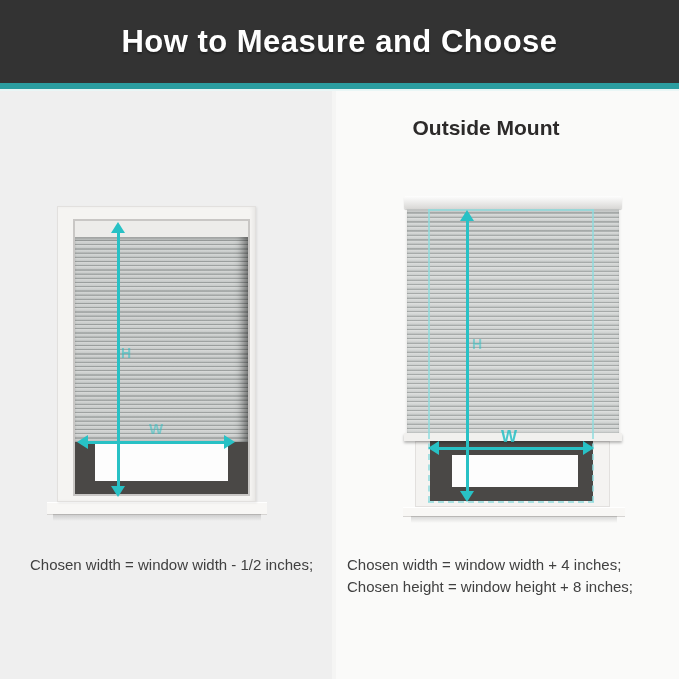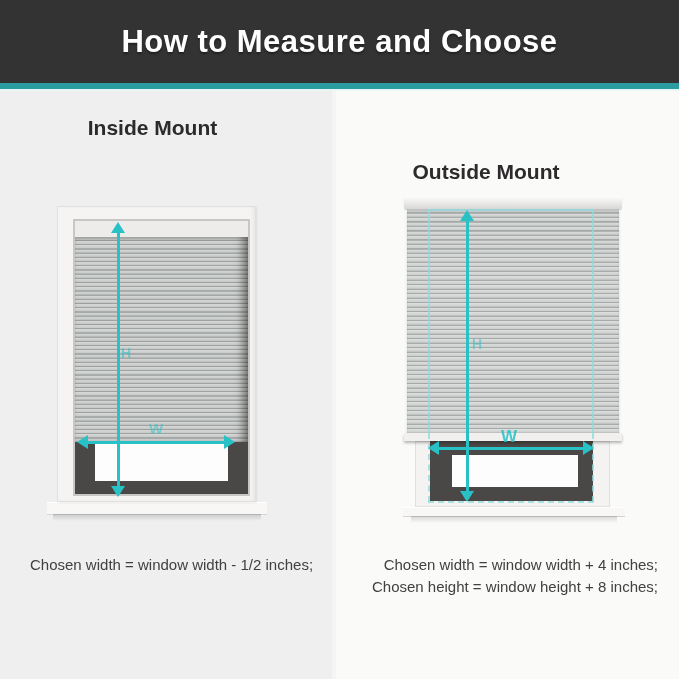--- a/index.html
+++ b/index.html
@@ -18,21 +18,21 @@
     text-shadow:0 2px 2px rgba(0,0,0,.35);
   }
   .accent-bar{position:absolute;left:0;top:83px;width:679px;height:6px;background:var(--accent-teal,#2b9da0);}
   .accent-glow{position:absolute;left:0;top:89px;width:679px;height:2px;background:#e9f6f6;}
 
   
   .panel-left-bg{position:absolute;left:0;top:91px;width:332px;height:588px;background:var(--panel-left-bg,#efefef);}
   .panel-right-bg{position:absolute;left:332px;top:91px;width:347px;height:588px;background:var(--panel-right-bg,#fafaf9);box-shadow:inset 4px 0 0 #f5f5f4;}
   .panel-title{position:absolute;font-size:21px;font-weight:bold;color:#2c2a2a;text-align:center;}
   .title-inside{left:0;top:116px;width:305px;}
-  .title-outside{left:350px;top:116px;width:272px;margin-top:44px;}
+  .title-outside{left:350px;top:116px;width:272px;}
 
   
   .abs{position:absolute;}
   .teal{background:var(--arrow-teal,#28c1c5);}
   .label{position:absolute;color:var(--arrow-teal,#28c1c5);font-weight:bold;}
   .ah{position:absolute;width:0;height:0;}
   .ah-up{border-left:7px solid transparent;border-right:7px solid transparent;border-bottom:11px solid var(--arrow-teal,#28c1c5);}
   .ah-down{border-left:7px solid transparent;border-right:7px solid transparent;border-top:11px solid var(--arrow-teal,#28c1c5);}
   .ah-left{border-top:7px solid transparent;border-bottom:7px solid transparent;border-right:11px solid var(--arrow-teal,#28c1c5);}
   .ah-right{border-top:7px solid transparent;border-bottom:7px solid transparent;border-left:11px solid var(--arrow-teal,#28c1c5);}
@@ -72,38 +72,37 @@
      background:linear-gradient(rgba(0,0,0,.15),rgba(0,0,0,0));}
   .guide{position:absolute;opacity:.75;}
   .guide-h{border-top:2px solid var(--guide-teal,#8edcde);}
   .guide-v{border-left:2px solid var(--guide-teal,#8edcde);}
   .guide-dash-v{border-left:2px dashed var(--guide-teal,#8edcde);}
   .guide-dash-h{border-top:2px dashed var(--guide-teal,#8edcde);}
 
   
   .notes{position:absolute;font-size:15px;color:#414141;line-height:22px;}
   .notes-inside{left:30px;top:554px;width:300px;}
-  .notes-outside{left:328px;top:554px;width:330px;text-align:right;}
+  .notes-outside{left:347px;top:554px;width:330px;}
   .notes p{margin:0;}
 </style>
 </head>
 <body>
 
 <div class="canvas">
 
   <div class="header">
     <h1>How to Measure and Choose</h1>
   </div>
   <div class="accent-bar"></div>
   <div class="accent-glow"></div>
 
   <div class="panel-left-bg"></div>
   <div class="panel-right-bg"></div>
 
-  <div class="panel-title title-inside">Inside Mount</div>
   <div class="panel-title title-outside">Outside Mount</div>
 
   <div class="win-in">
     <div class="sill"></div>
     <div class="sill-shadow"></div>
     <div class="frame"></div>
     <div class="opening">
       <div class="topstrip"></div>
       <div class="blind"></div>
       <div class="pane"></div>

